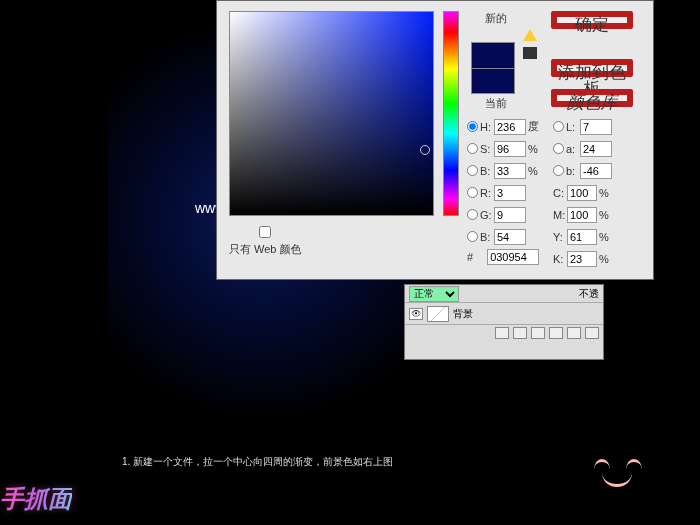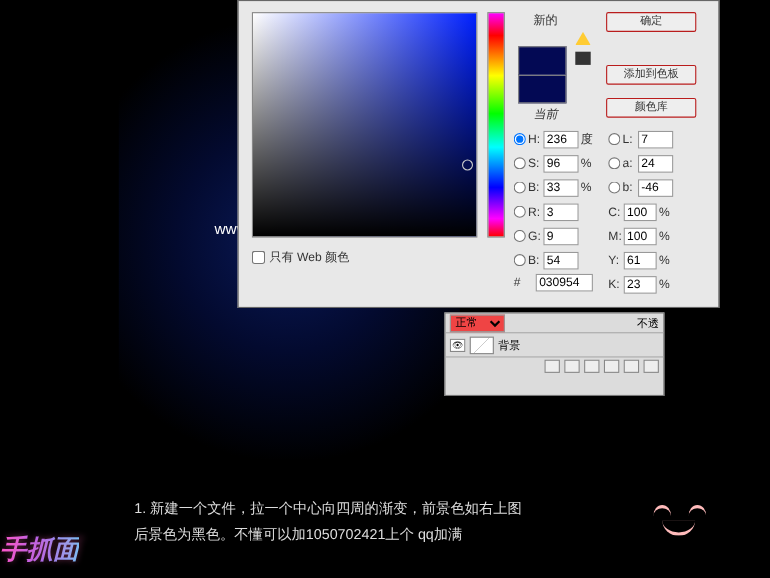--- a/index.html
+++ b/index.html
@@ -39,41 +39,41 @@
   position: absolute; width: 10px; height: 10px; border: 1px solid #ccc; border-radius: 50%;
   left: 195px; top: 138px; transform: translate(-50%, -50%);
 }
 
 .hue-strip {
   position: absolute; left: 226px; top: 10px; width: 16px; height: 205px;
   background: linear-gradient(to bottom, #f0f 0%, #f00 10%, #ff0 28%, #0f0 45%, #0ff 60%, #00f 78%, #f0f 92%, #f00 100%);
   border: 1px solid #888;
 }
 
-.web-only { position: absolute; left: 12px; top: 225px; font-size: 11px; color: #333; display: flex; align-items: center; gap: 4px; }
+.web-only { position: absolute; left: 12px; top: 225px; font-size: 11px; color: #333; display: flex; align-items: center; gap: 4px; flex-direction: column; }
 .web-only input { width: 12px; height: 12px; }
 
 .preview-block { position: absolute; left: 254px; top: 10px; width: 50px; }
 .preview-label { font-size: 11px; text-align: center; color: #333; margin-bottom: 16px; }
 .preview-new { width: 44px; height: 26px; background: #030954; border: 1px solid #888; border-bottom: none; }
 .preview-cur { width: 44px; height: 26px; background: #030954; border: 1px solid #888; }
-.preview-label2 { font-size: 11px; text-align: center; color: #333; margin-top: 2px; font-style: italic; }
+.preview-label2 { font-size: 11px; text-align: center; color: #333; margin-top: 2px; }
 
 .warn-icons { position: absolute; left: 306px; top: 28px; display: flex; flex-direction: column; gap: 6px; }
 .warn-tri { width: 14px; height: 12px; background: #fc3; clip-path: polygon(50% 0, 100% 100%, 0 100%); }
 .warn-sq { width: 14px; height: 12px; background: #333; }
 
 .btn {
-  position: absolute; width: 82px; height: 18px; background: #eee; border: 1px solid #b91c1c;
-  font-size: 10px; text-align: center; line-height: 16px; color: #333; cursor: pointer; border-radius: 2px;
+  position: absolute; width: 82px; height: 18px; background: #eee; border: 6px solid #b91c1c;
+  font-size: 17px; text-align: center; line-height: 16px; color: #333; cursor: pointer; border-radius: 2px;
 }
 .btn-ok { left: 334px; top: 10px; }
 .btn-cancel { left: 334px; top: 33px; }
 .btn-add { left: 334px; top: 58px; }
-.btn-lib { left: 334px; top: 88px; }
+.btn-lib { left: 334px; top: 88px; font-style: italic; }
 
 .fields { position: absolute; left: 250px; top: 116px; font-size: 11px; color: #333; }
 .frow { display: flex; align-items: center; margin-bottom: 3px; height: 19px; }
 .frow .rad { width: 11px; height: 11px; margin-right: 2px; }
 .frow label { width: 14px; }
 .frow input[type=text] { width: 32px; height: 16px; font-size: 11px; padding: 0 2px; border: 1px solid #999; }
 .frow .unit { width: 14px; margin-left: 2px; }
 .hex-row { display: flex; align-items: center; margin-top: 2px; }
 .hex-row input { width: 52px; height: 16px; font-size: 11px; padding: 0 2px; border: 1px solid #999; }
 
@@ -82,31 +82,31 @@
 .col-cmyk { position: absolute; left: 86px; top: 66px; }
 .col-cmyk .frow label { width: 14px; }
 .col-cmyk .frow input[type=text] { width: 30px; }
 
 .layers-panel {
   position: absolute; left: 404px; top: 284px; width: 200px; height: 76px;
   background: #dcdcdc; border: 1px solid #777; font-size: 10px;
 }
 .layers-tabs { height: 16px; background: #ccc; border-bottom: 1px solid #aaa; padding: 2px 4px; font-size: 10px; }
 .layers-row1 { height: 18px; display: flex; align-items: center; padding: 0 4px; gap: 4px; border-bottom: 1px solid #aaa; }
-.layers-row1 select { height: 16px; font-size: 10px; width: 50px; border: 1px solid #999; background: #ef4444; }
+.layers-row1 select { height: 16px; font-size: 10px; width: 50px; border: 1px solid #999; background: #86efac; }
 .layers-row1 .sp { flex: 1; }
 .layers-layer { height: 22px; display: flex; align-items: center; padding: 0 4px; gap: 4px; border-bottom: 1px solid #aaa; }
 .eye { width: 14px; height: 12px; border: 1px solid #888; background: #fff; display: flex; align-items: center; justify-content: center; font-size: 8px; }
 .thumb { width: 22px; height: 16px; background: linear-gradient(135deg,#fff 0,#fff 48%,#ccc 48%,#ccc 52%,#fff 52%); border: 1px solid #888; }
 .layers-bottom { height: 16px; display: flex; justify-content: flex-end; gap: 4px; padding: 2px 4px; }
 .mini-icon { width: 14px; height: 12px; border: 1px solid #888; background: #eee; }
 
 .caption {
   position: absolute; left: 122px; top: 450px; width: 470px;
-  color: #ddd; font-size: 13px; line-height: 24px; font-family: SimSun;
+  color: #ddd; font-size: 10px; line-height: 24px; font-family: SimSun;
 }
 .smiley {
   position: absolute; right: 52px; top: 455px; width: 60px; height: 40px;
 }
 .smiley .eye-l, .smiley .eye-r {
   position: absolute; width: 16px; height: 10px; border-top: 3px solid #fbb; border-radius: 50% 50% 0 0 / 100% 100% 0 0;
 }
 .smiley .eye-l { left: 6px; top: 4px; }
 .smiley .eye-r { right: 6px; top: 4px; }
 .smiley .mouth {
@@ -257,21 +257,20 @@
     <span class="mini-icon"></span>
     <span class="mini-icon"></span>
     <span class="mini-icon"></span>
     <span class="mini-icon"></span>
     <span class="mini-icon"></span>
   </div>
 </div>
 
 <div class="caption">
   <div>1. 新建一个文件，拉一个中心向四周的渐变，前景色如右上图</div>
-  <div>后景色为黑色。不懂可以加1050702421上个  qq加满</div>
 </div>
 
 <div class="smiley">
   <div class="eye-l"></div>
     <div class="eye-r"></div>
     <div class="mouth"></div>
 </div>
 
 <div class="logo">手抓面</div>
 

